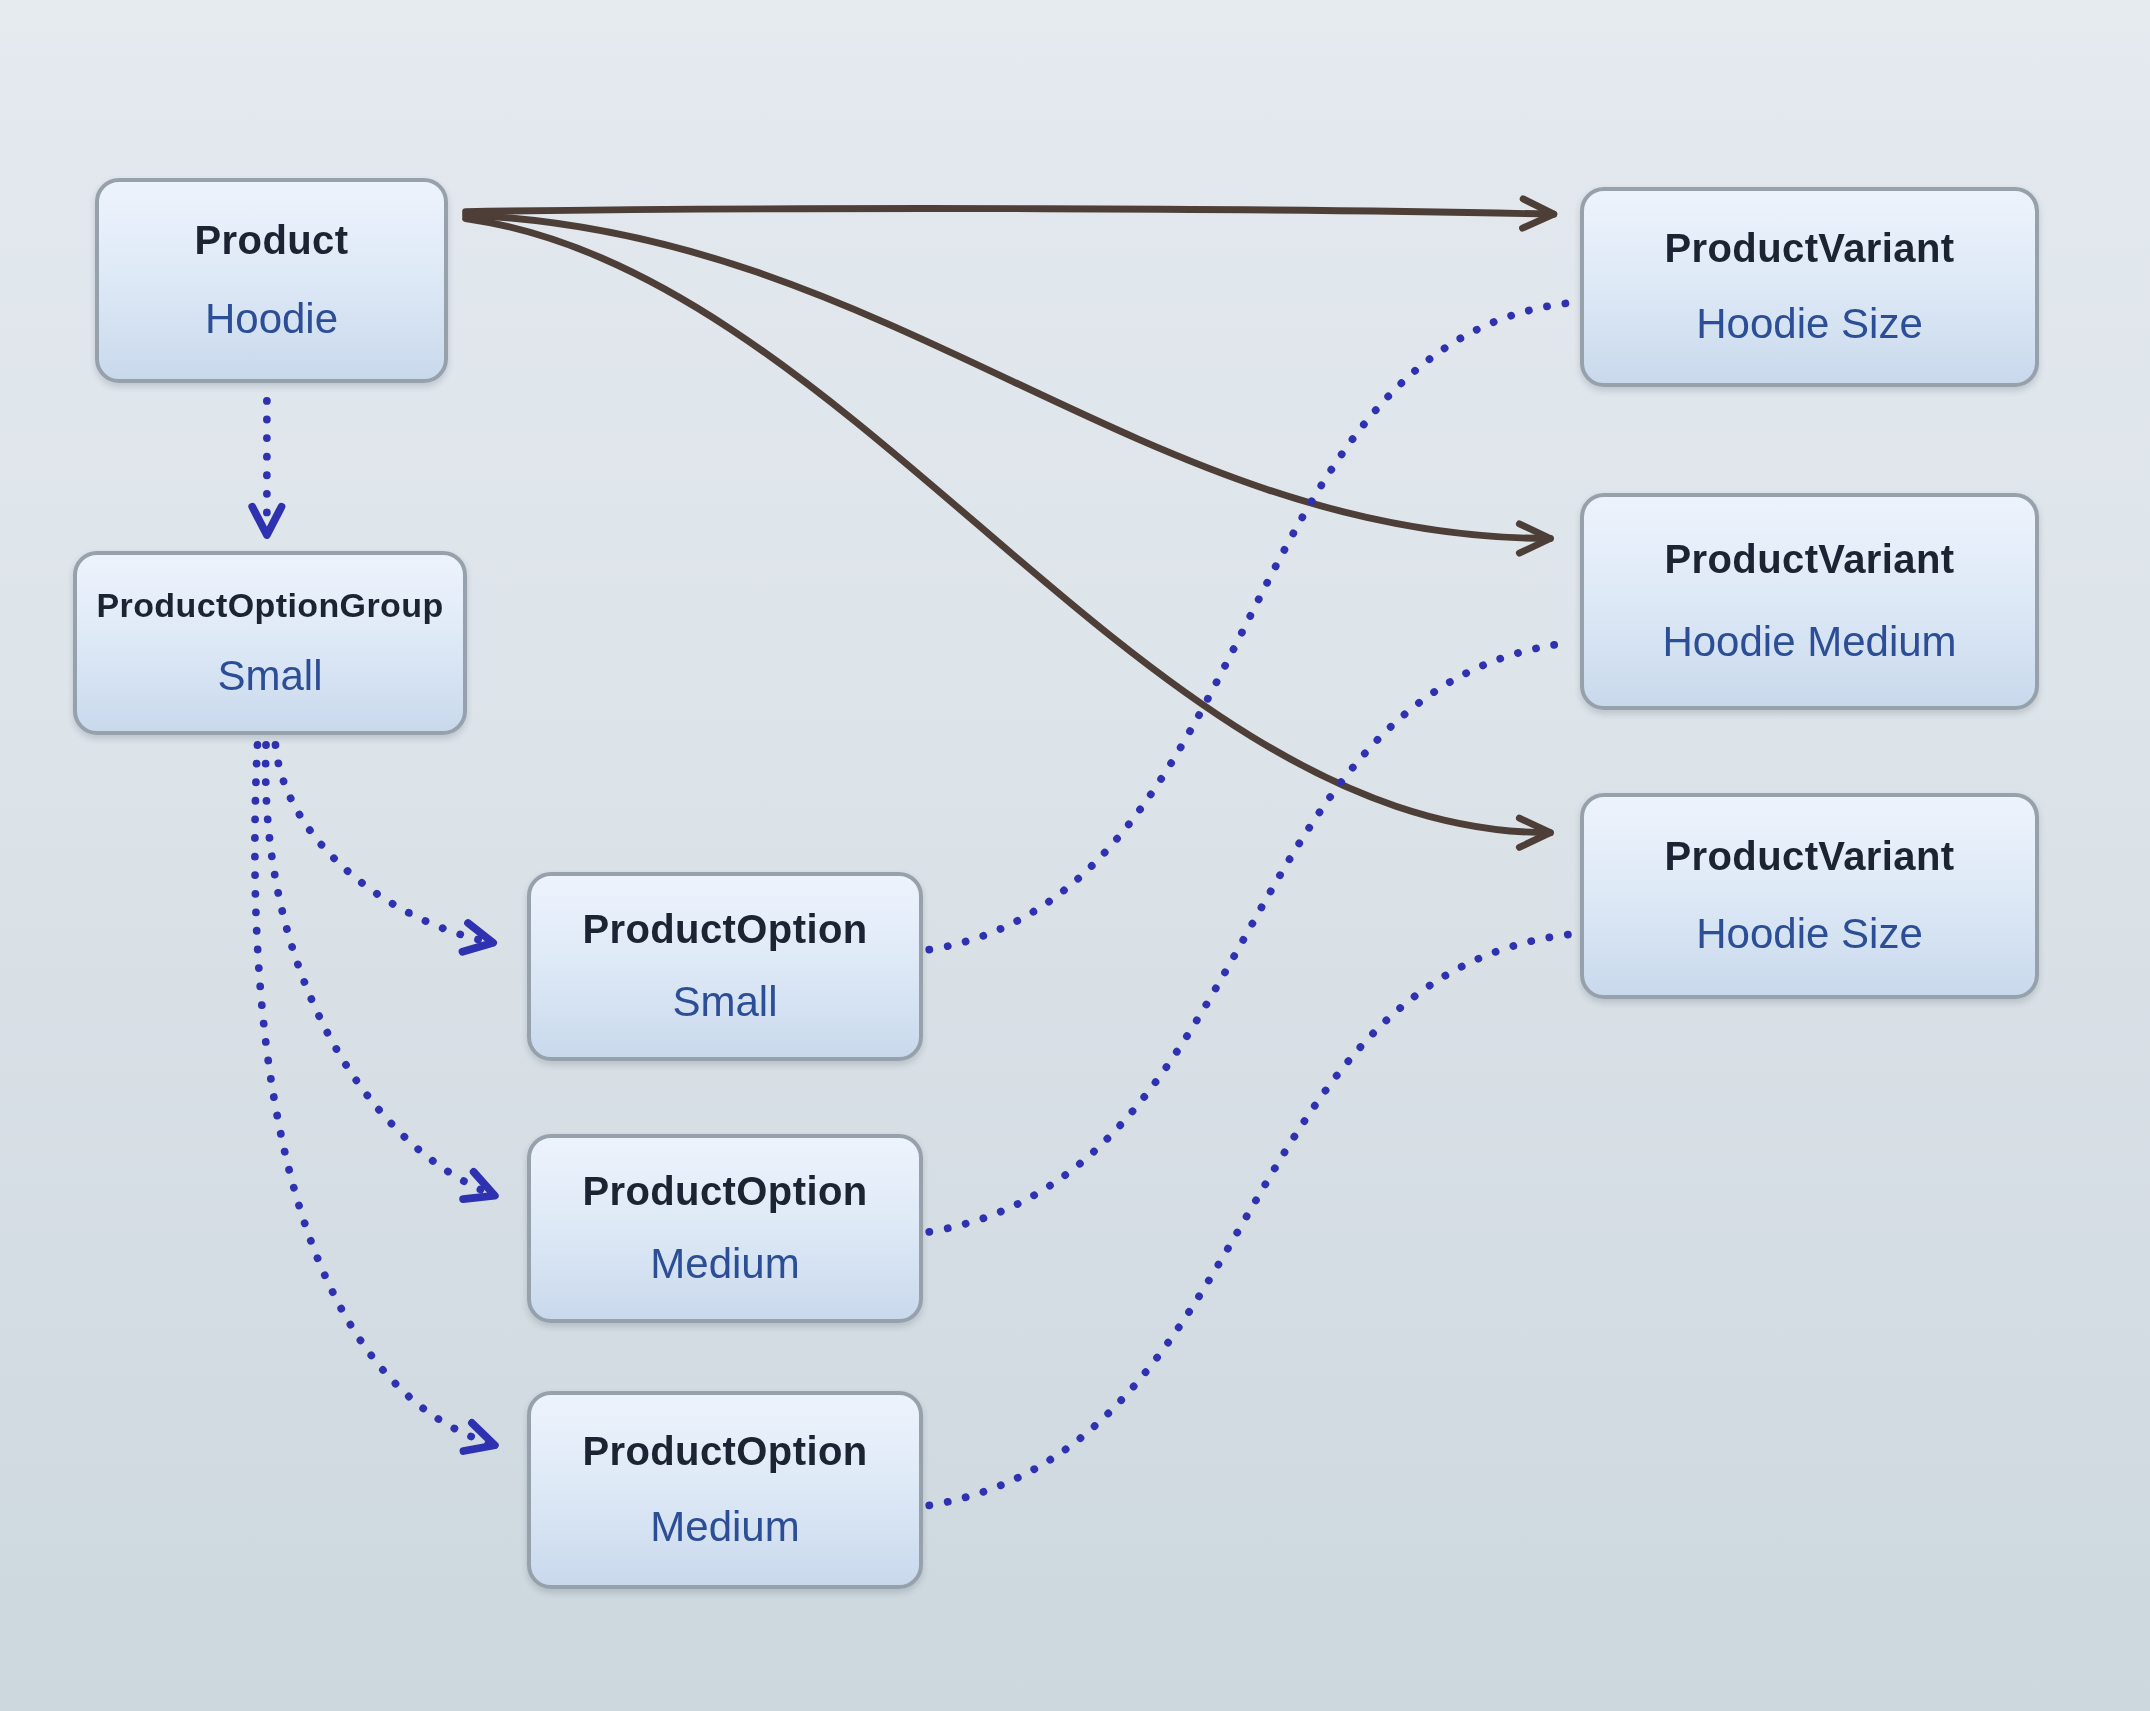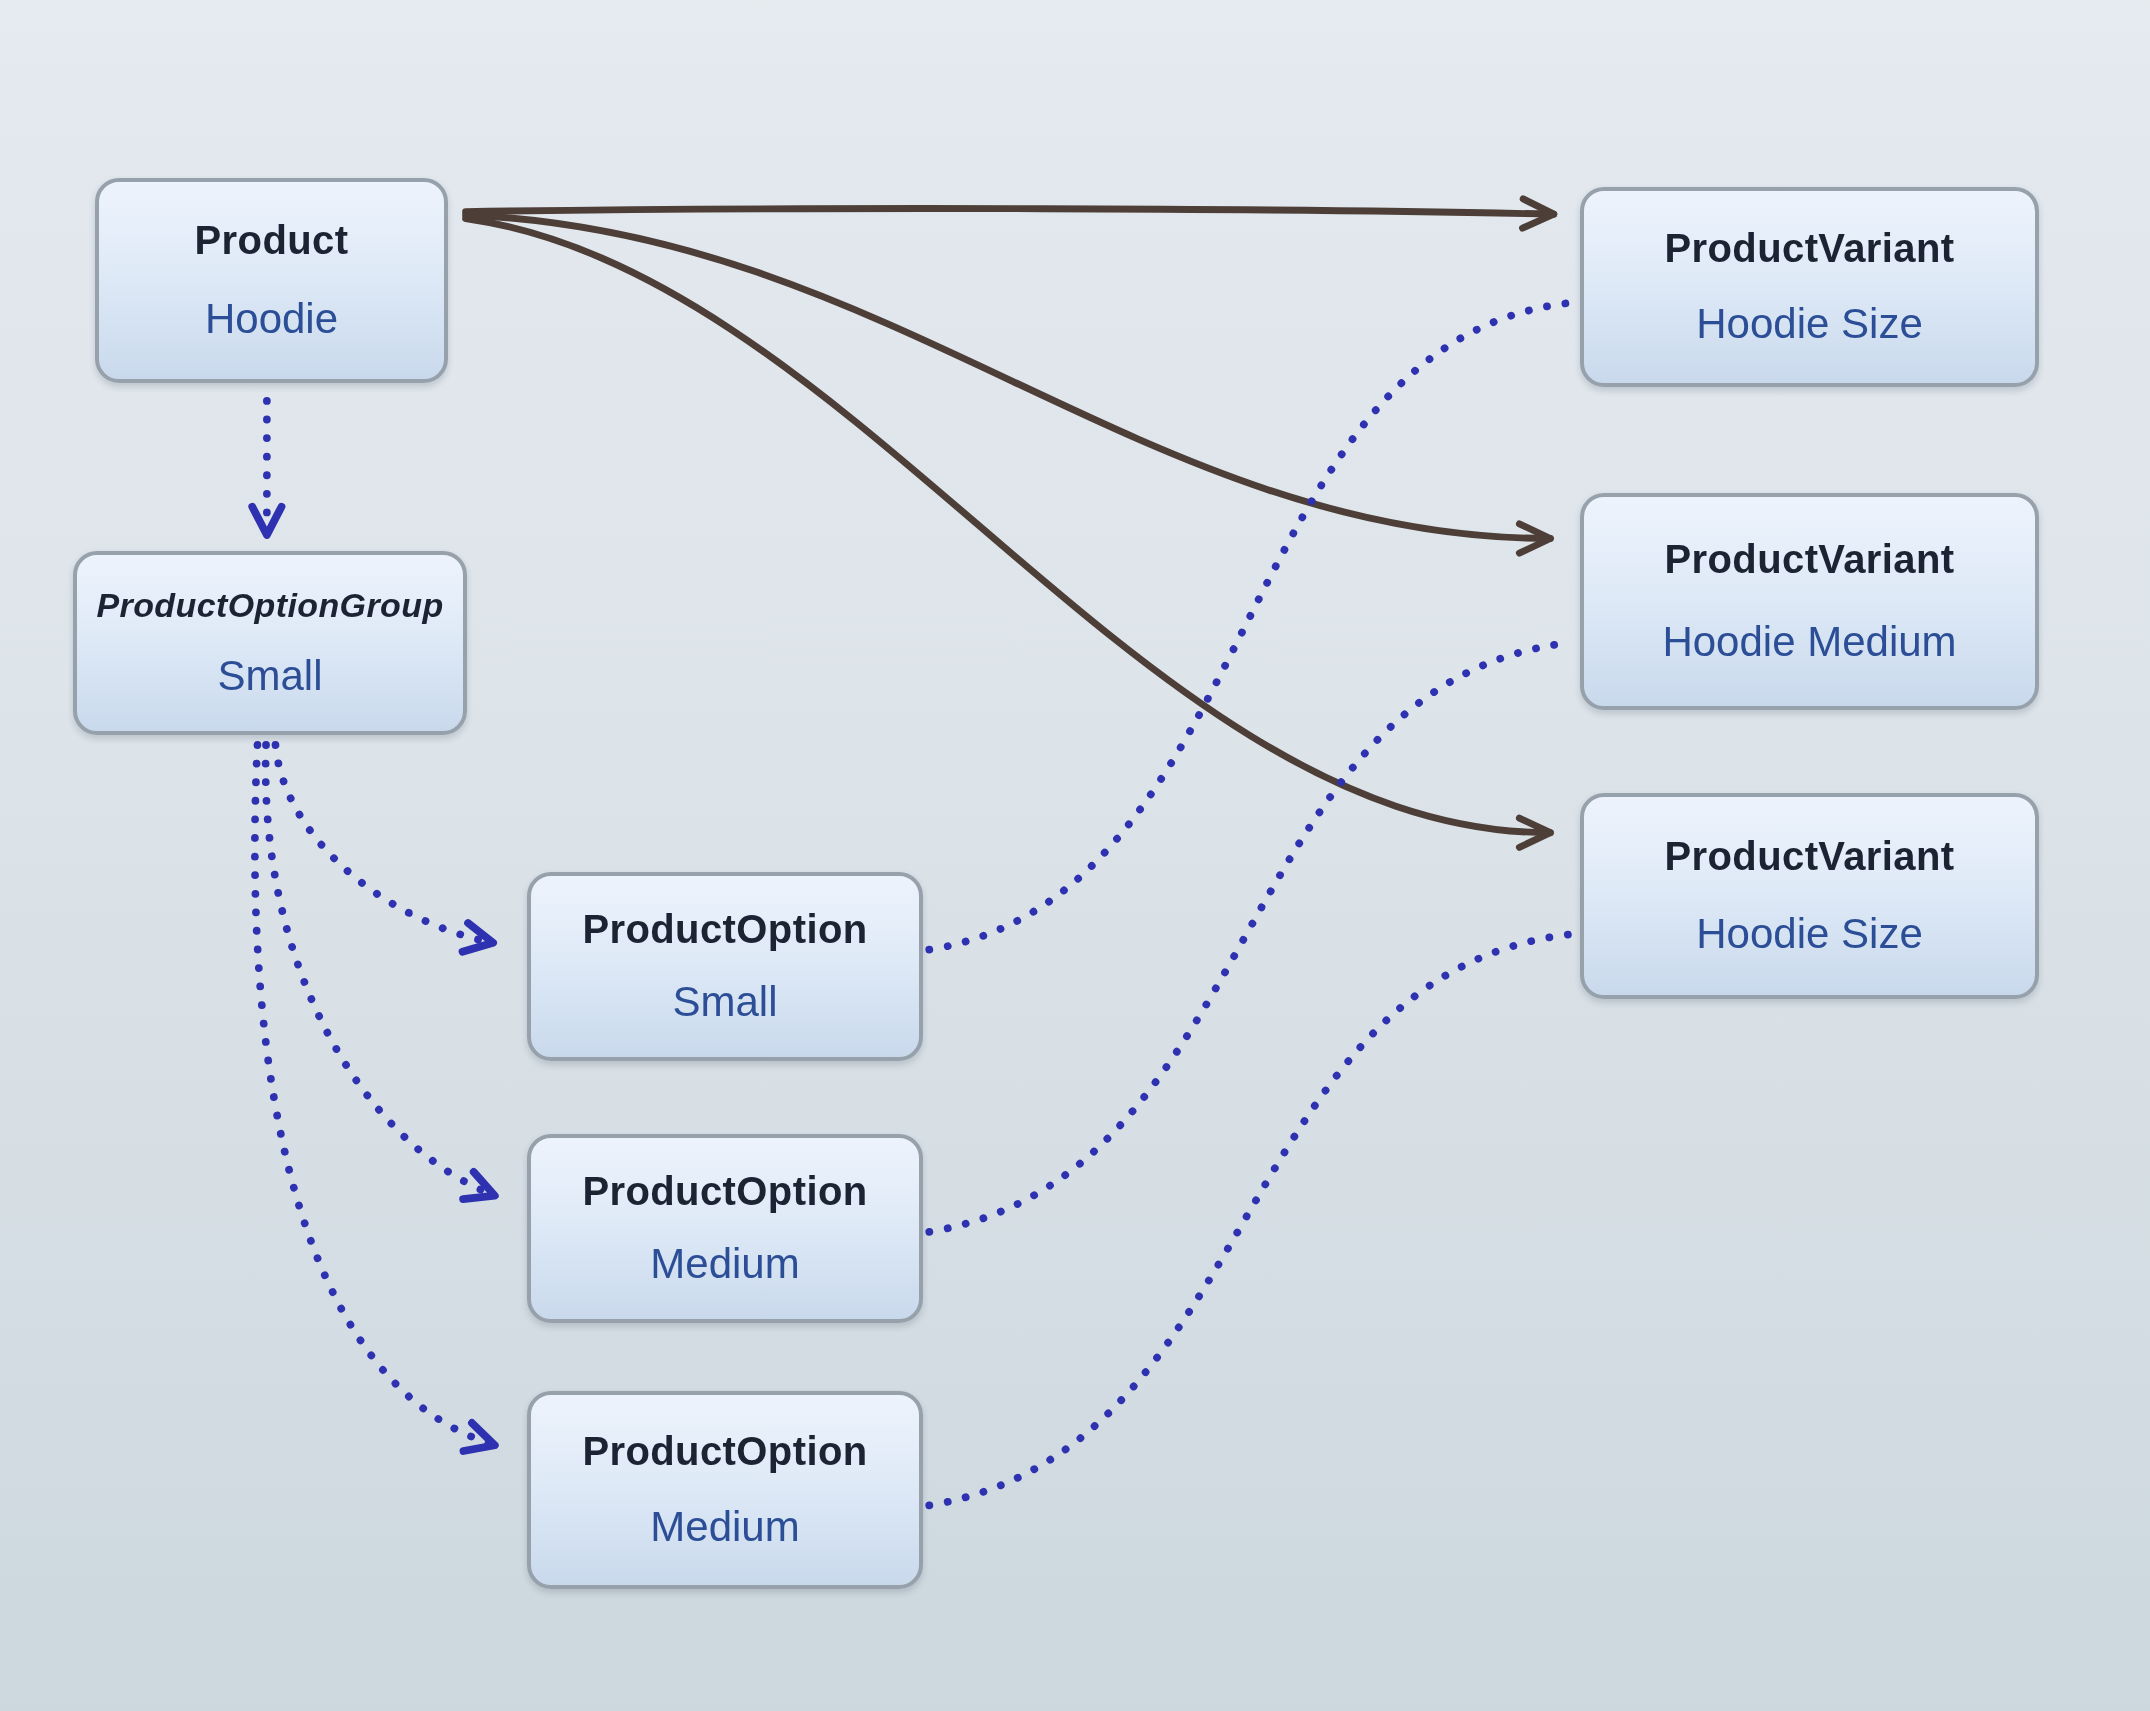--- a/index.html
+++ b/index.html
@@ -38,21 +38,21 @@
     white-space: nowrap;
   }
   .node-label {
     color: #2c4e96;
     font-weight: normal;
     font-size: 42px;
     white-space: nowrap;
   }
   .node--product        { left: 95px;  top: 178px;  width: 353px; height: 205px; }
   .node--option-group   { left: 73px;   top: 551px;  width: 394px; height: 184px; }
-  .node--option-group .node-type { font-size: 34px; font-style: italic; }
+  .node--option-group .node-type { font-size: 34px; }
   .node--option-small   { left: 527px;  top: 872px; width: 396px; height: 189px; }
   .node--option-medium  { left: 527px;  top: 1134px; width: 396px; height: 189px; }
   .node--option-large   { left: 527px;  top: 1391px; width: 396px; height: 198px; }
   .node--variant-small  { left: 1580px; top: 187px;  width: 459px; height: 200px; }
   .node--variant-medium { left: 1580px; top: 493px;  width: 459px; height: 217px; }
   .node--variant-large  { left: 1580px; top: 793px;  width: 459px; height: 206px; }
   .edge-solid {
     fill: none;
     stroke-width: 8px;
     stroke-linecap: round;

